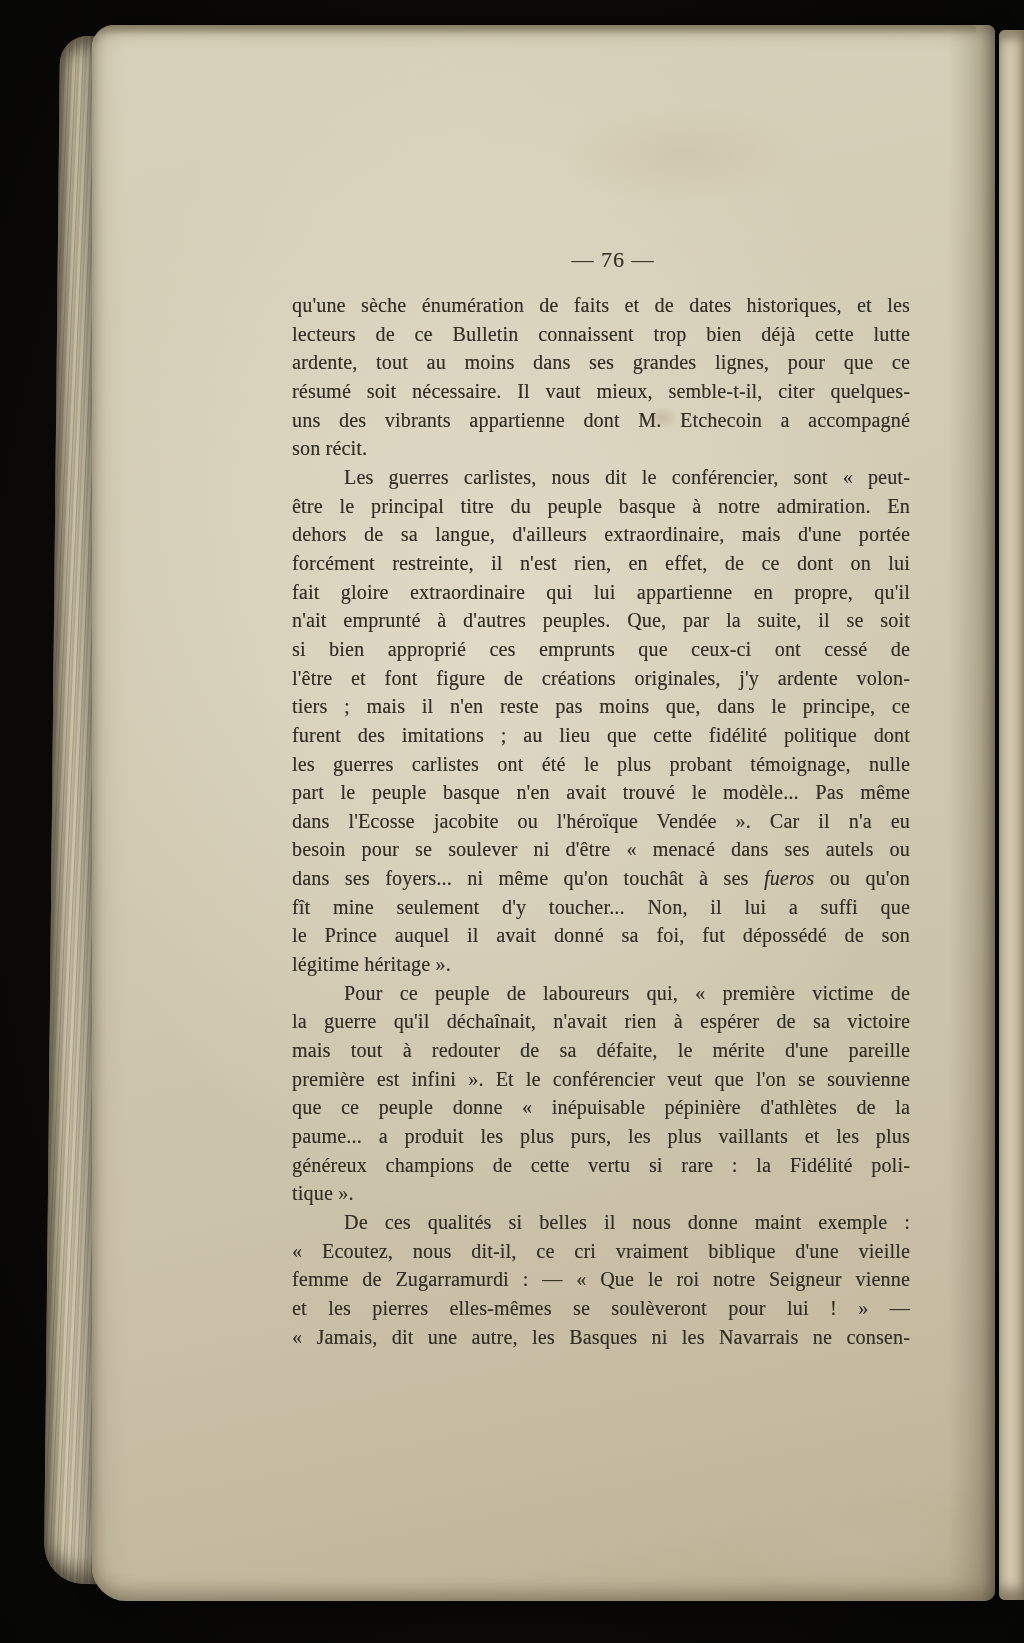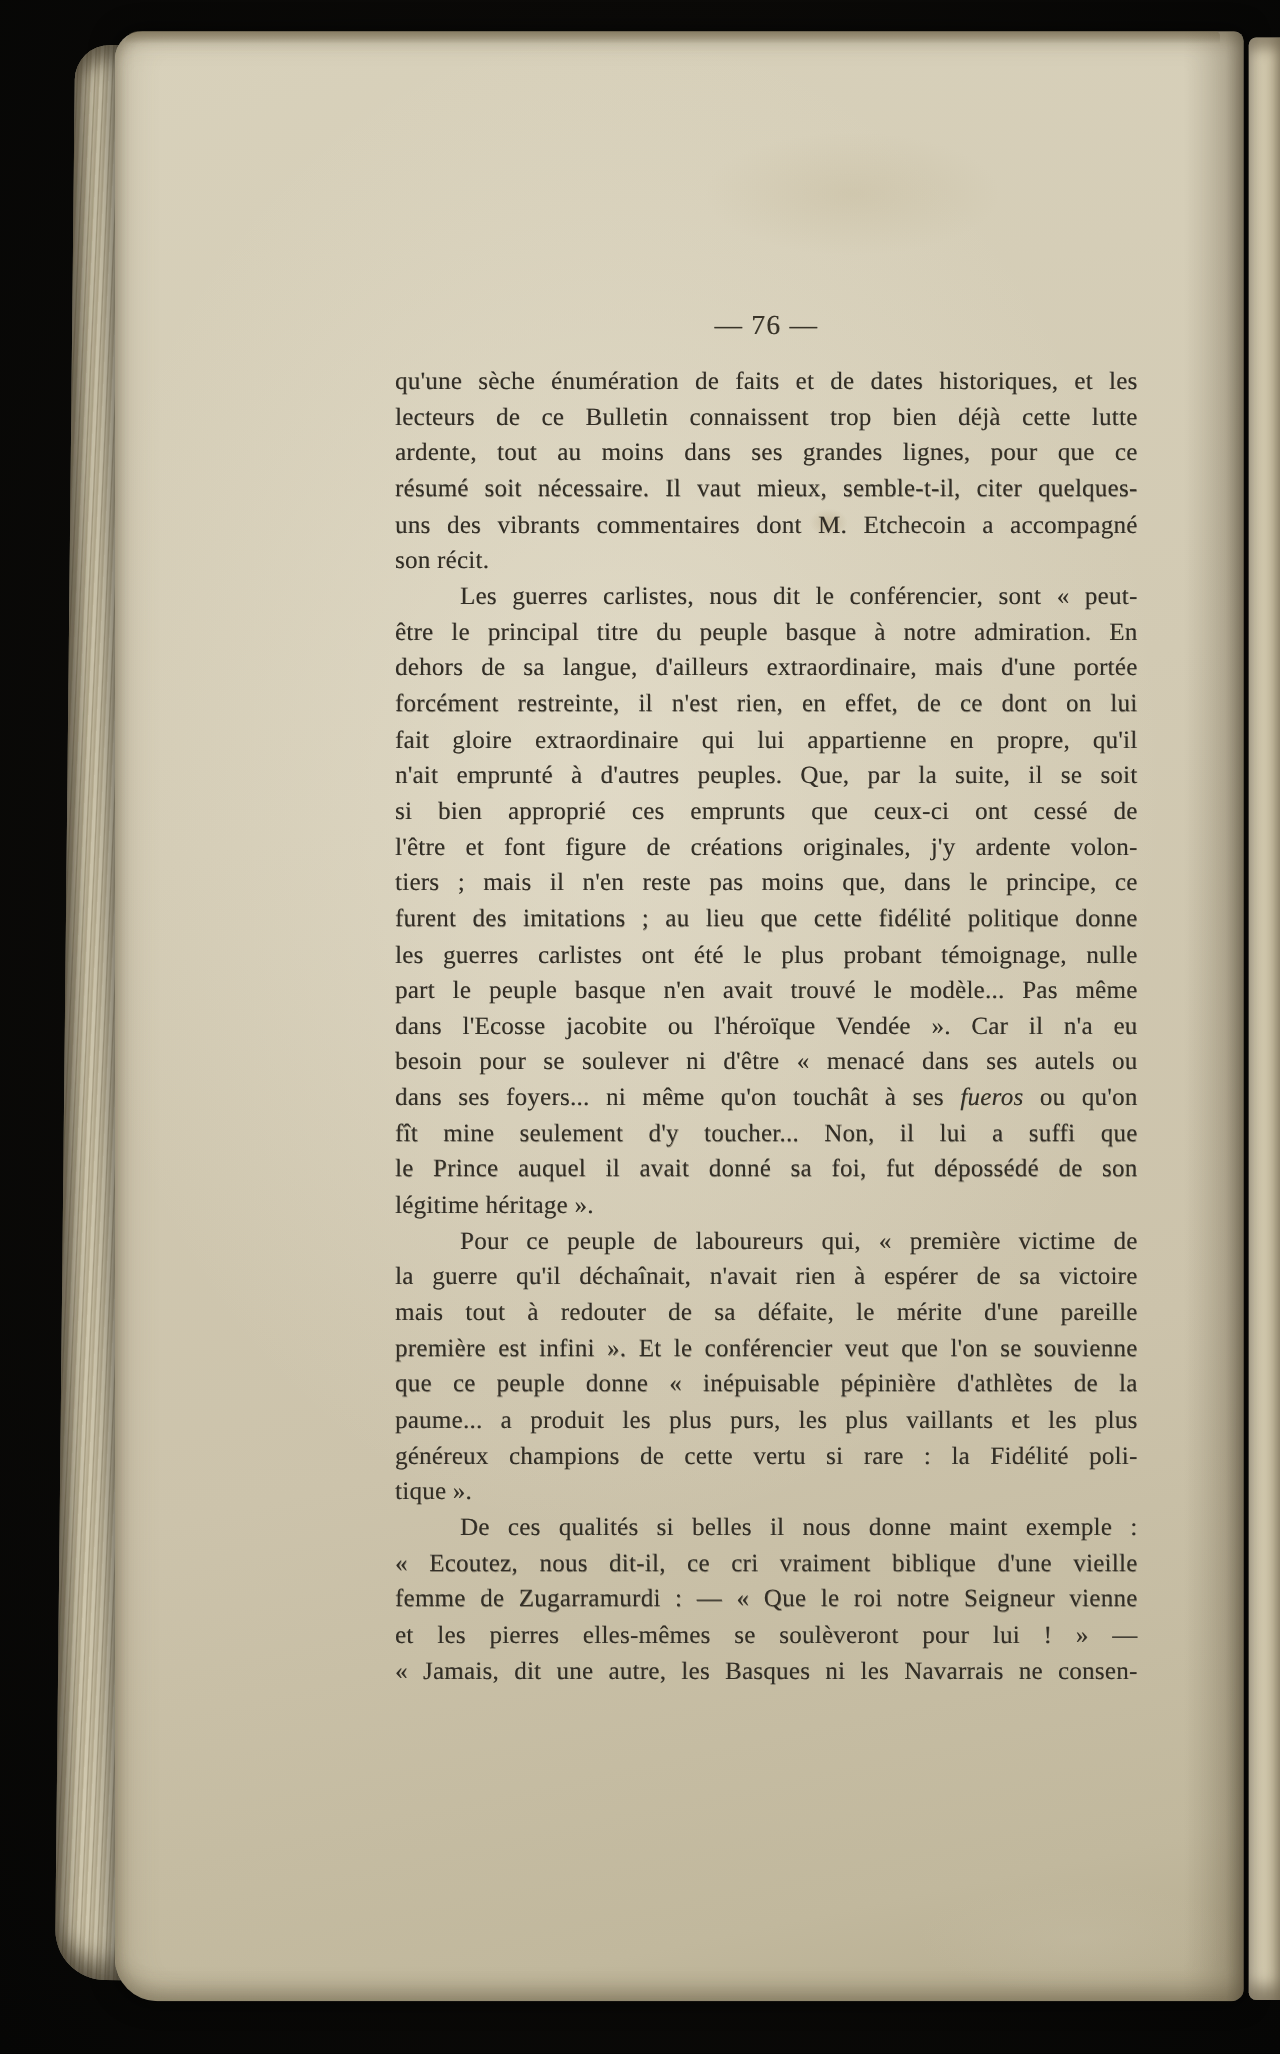--- a/index.html
+++ b/index.html
@@ -61,55 +61,55 @@
     position:absolute;left:212px;top:222px;width:618px;
     text-align:center;font-size:22px;letter-spacing:1px;color:#393429;
     text-shadow:0.3px 0.3px 0.4px rgba(45,40,32,.5);
   }
   .text-block{
     position:absolute;left:200px;top:266px;width:618px;
     font-size:20px;line-height:28.65px;color:#322e26;
     letter-spacing:.2px;
     text-shadow:0.3px 0.3px 0.45px rgba(50,45,36,.45);
   }
-  .line{text-align:justify;text-align-last:justify;margin-left:24px;}
+  .line{text-align:justify;text-align-last:justify;}
   .line.lastline{text-align-last:left;}
   .line.indent{text-indent:52px;}
   .line i{font-style:italic;}
 </style>
 </head>
 <body>
 
 <div class="scene">
   <div class="page-edges"></div>
   <div class="page">
     <div class="stain s1"></div>
     <div class="stain s2"></div>
     <div class="stain s3"></div>
     <div class="page-number">— 76 —</div>
     <div class="text-block">
         <div>
           <div class="line"><span>qu'une sèche énumération de faits et de dates historiques, et les</span></div>
           <div class="line"><span>lecteurs de ce Bulletin connaissent trop bien déjà cette lutte</span></div>
           <div class="line"><span>ardente, tout au moins dans ses grandes lignes, pour que ce</span></div>
           <div class="line"><span>résumé soit nécessaire. Il vaut mieux, semble-t-il, citer quelques-</span></div>
-          <div class="line"><span>uns des vibrants commentaires dont M. Etchecoin a accompagné</span></div>
+          <div class="line"><span>uns des vibrants appartienne dont M. Etchecoin a accompagné</span></div>
           <div class="line lastline"><span>son récit.</span></div>
         </div>
         <div>
           <div class="line indent"><span>Les guerres carlistes, nous dit le conférencier, sont « peut-</span></div>
           <div class="line"><span>être le principal titre du peuple basque à notre admiration. En</span></div>
           <div class="line"><span>dehors de sa langue, d'ailleurs extraordinaire, mais d'une portée</span></div>
           <div class="line"><span>forcément restreinte, il n'est rien, en effet, de ce dont on lui</span></div>
           <div class="line"><span>fait gloire extraordinaire qui lui appartienne en propre, qu'il</span></div>
           <div class="line"><span>n'ait emprunté à d'autres peuples. Que, par la suite, il se soit</span></div>
           <div class="line"><span>si bien approprié ces emprunts que ceux-ci ont cessé de</span></div>
           <div class="line"><span>l'être et font figure de créations originales, j'y ardente volon-</span></div>
           <div class="line"><span>tiers ; mais il n'en reste pas moins que, dans le principe, ce</span></div>
-          <div class="line"><span>furent des imitations ; au lieu que cette fidélité politique donne</span></div>
+          <div class="line"><span>furent des imitations ; au lieu que cette fidélité politique dont</span></div>
           <div class="line"><span>les guerres carlistes ont été le plus probant témoignage, nulle</span></div>
           <div class="line"><span>part le peuple basque n'en avait trouvé le modèle... Pas même</span></div>
           <div class="line"><span>dans l'Ecosse jacobite ou l'héroïque Vendée ». Car il n'a eu</span></div>
           <div class="line"><span>besoin pour se soulever ni d'être « menacé dans ses autels ou</span></div>
           <div class="line"><span>dans ses foyers... ni même qu'on touchât à ses </span><i>fueros</i><span> ou qu'on</span></div>
           <div class="line"><span>fît mine seulement d'y toucher... Non, il lui a suffi que</span></div>
           <div class="line"><span>le Prince auquel il avait donné sa foi, fut dépossédé de son</span></div>
           <div class="line lastline"><span>légitime héritage ».</span></div>
         </div>
         <div>

